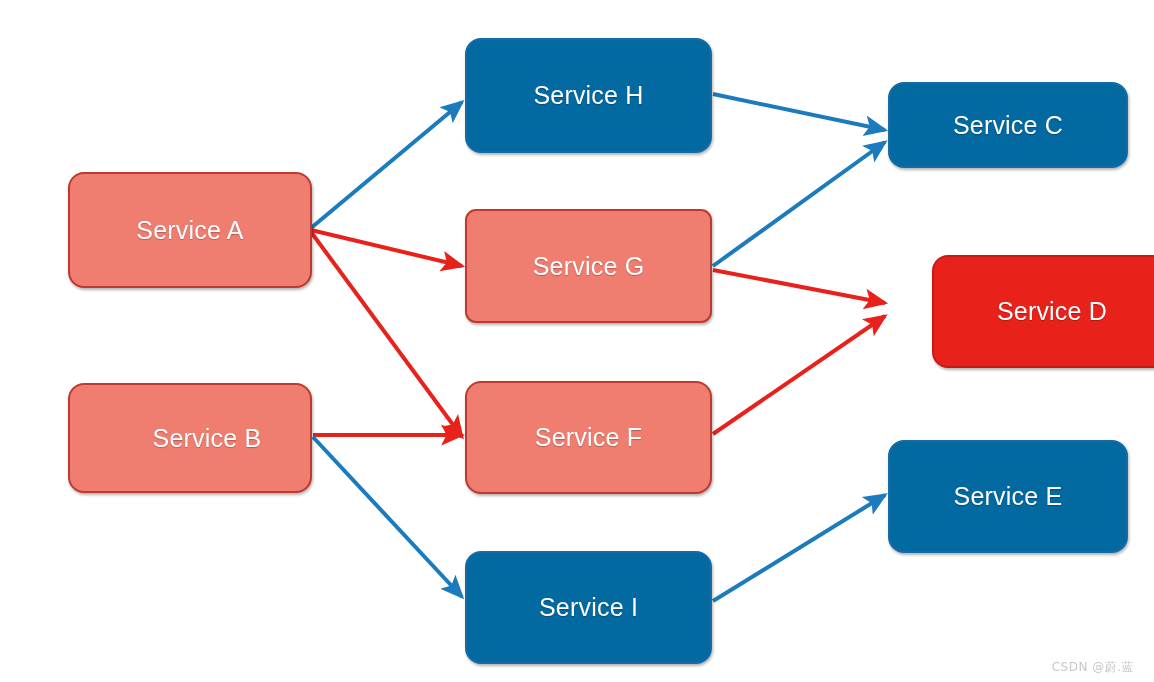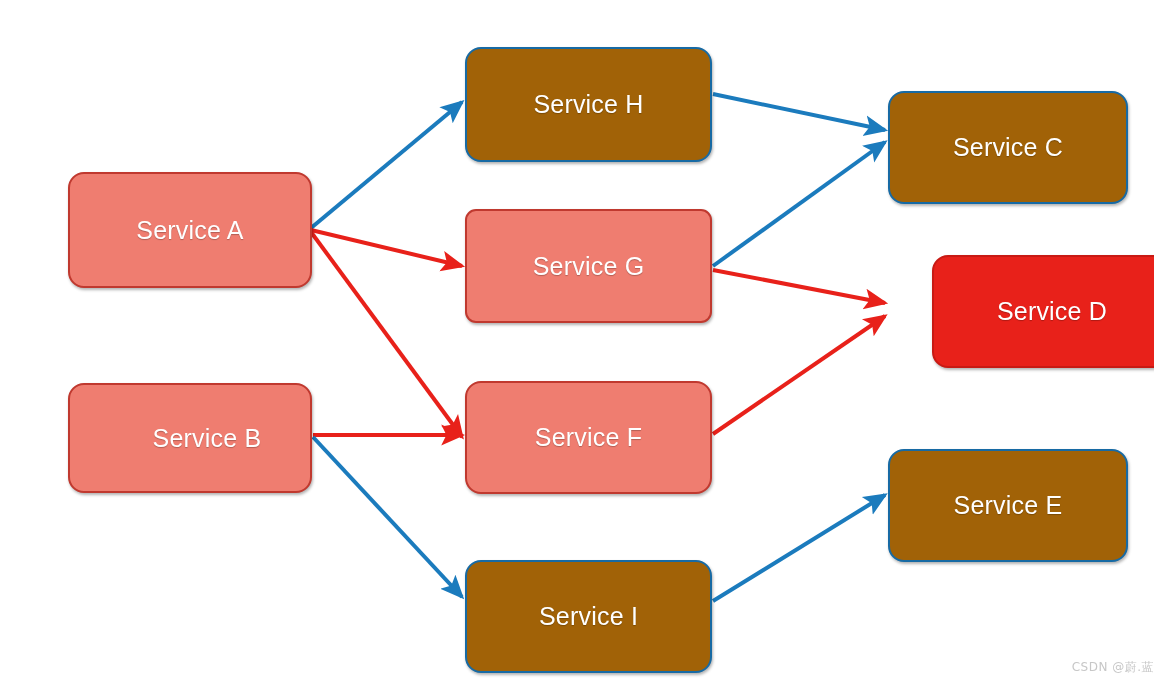--- a/index.html
+++ b/index.html
@@ -44,31 +44,30 @@
   .node-label {
     display: block;
     line-height: 1;
     text-shadow: 0 1px 1px rgba(0,0,0,0.25);
   }
   .n-salmon {
     background: #ef7d70;
     border: 2px solid #c0392f;
   }
   .n-blue {
-    background: #a16207;
+    background: #0369a1;
     border: 2px solid #176aa4;
-    margin-top: 9px;
   }
   .n-red {
     background: #e8211a;
     border: 2px solid #c81a14;
   }
   #watermark {
     position: absolute;
-    right: 0;
+    right: 20px;
     bottom: 6px;
     font-size: 12px;
     color: #c7c7c7;
     letter-spacing: 0.5px;
     z-index: 5;
     white-space: nowrap;
     font-family: "DejaVu Sans", sans-serif;
     margin-left: 44px;
   }
 </style>
@@ -112,21 +111,21 @@
       </div>
       <div class="node n-salmon" style="left: 465px; top: 209px; width: 247px; height: 114px; border-radius: 11px;">
         <span class="node-label">Service G</span>
       </div>
       <div class="node n-salmon" style="left: 465px; top: 381px; width: 247px; height: 113px; text-align: right;">
         <span class="node-label">Service F</span>
       </div>
       <div class="node n-blue" style="left: 465px; top: 551px; width: 247px; height: 113px;">
         <span class="node-label">Service I</span>
       </div>
-      <div class="node n-blue" style="left: 888px; top: 82px; width: 240px; height: 113px;">
+      <div class="node n-blue" style="left: 888px; top: 82px; width: 240px; height: 86px;">
         <span class="node-label">Service C</span>
       </div>
       <div class="node n-red" style="left: 932px; top: 255px; width: 240px; height: 113px;">
         <span class="node-label">Service D</span>
       </div>
       <div class="node n-blue" style="left: 888px; top: 440px; width: 240px; height: 113px;">
         <span class="node-label">Service E</span>
       </div>
     </div>
 

